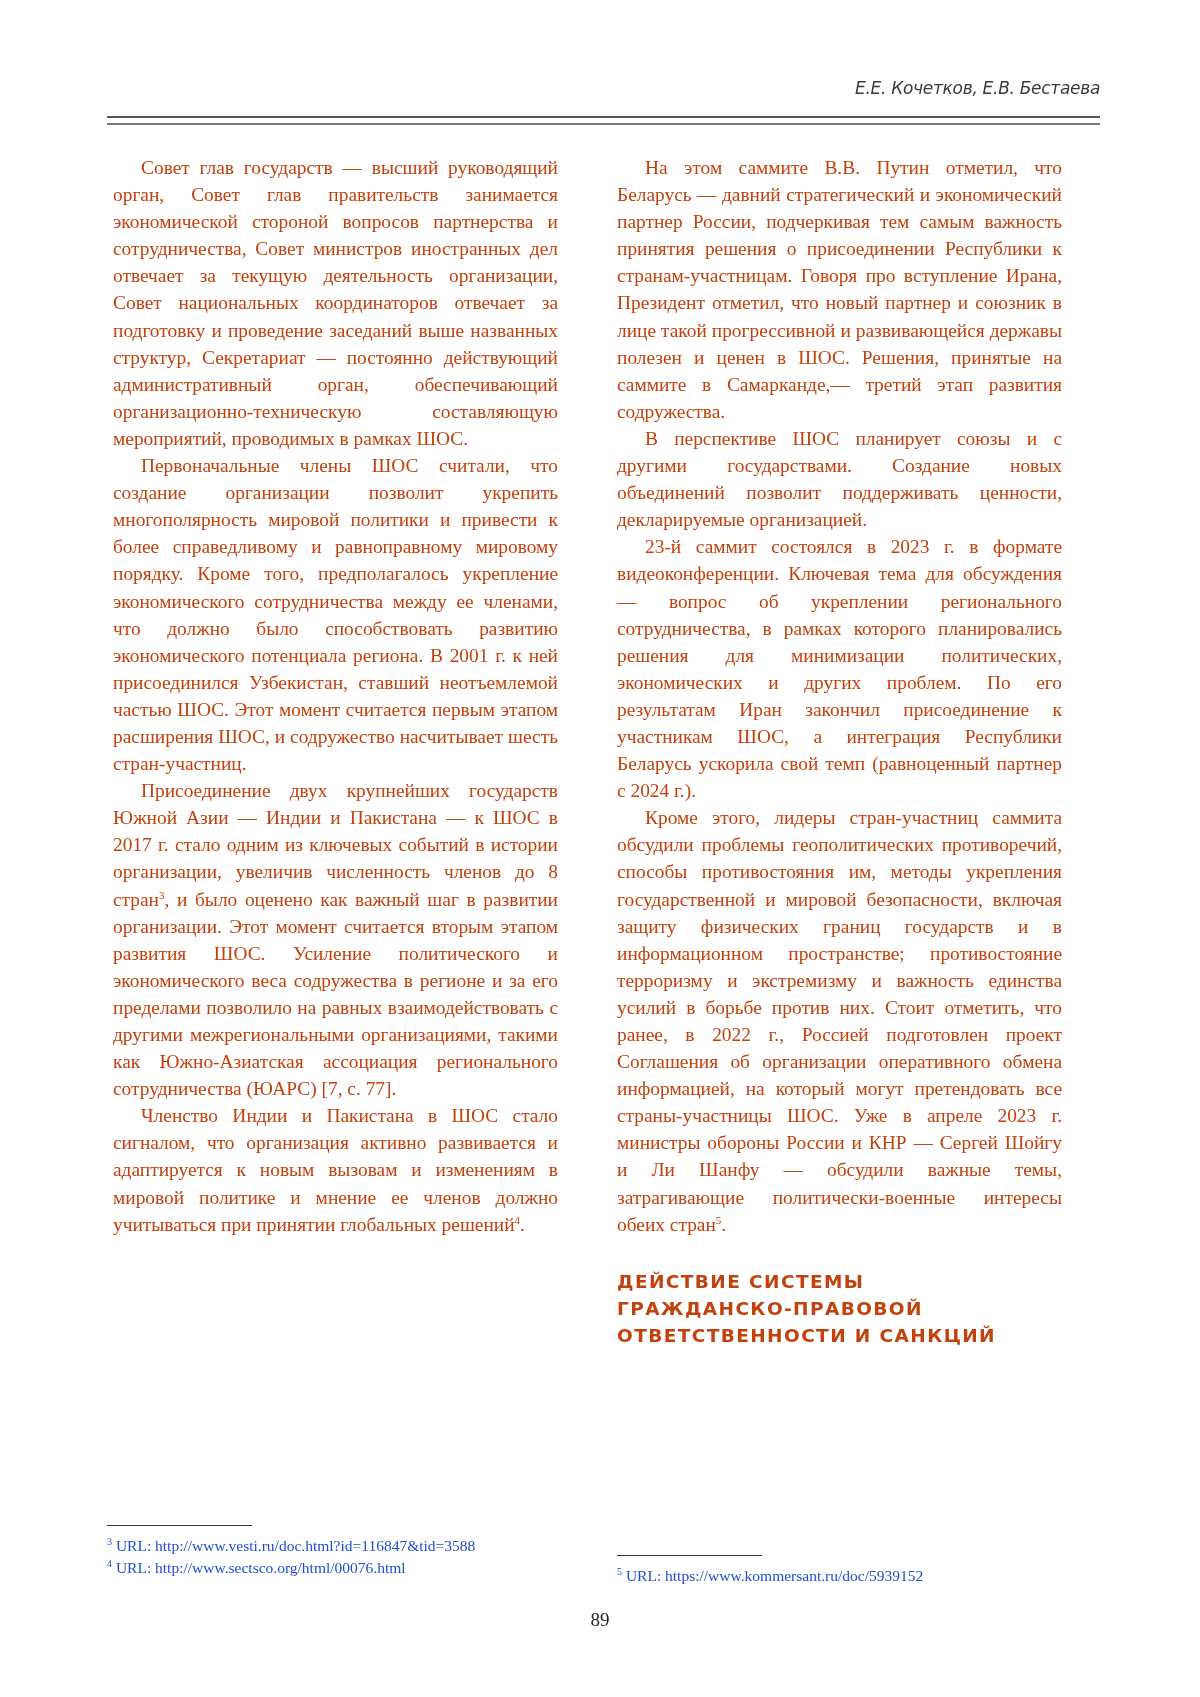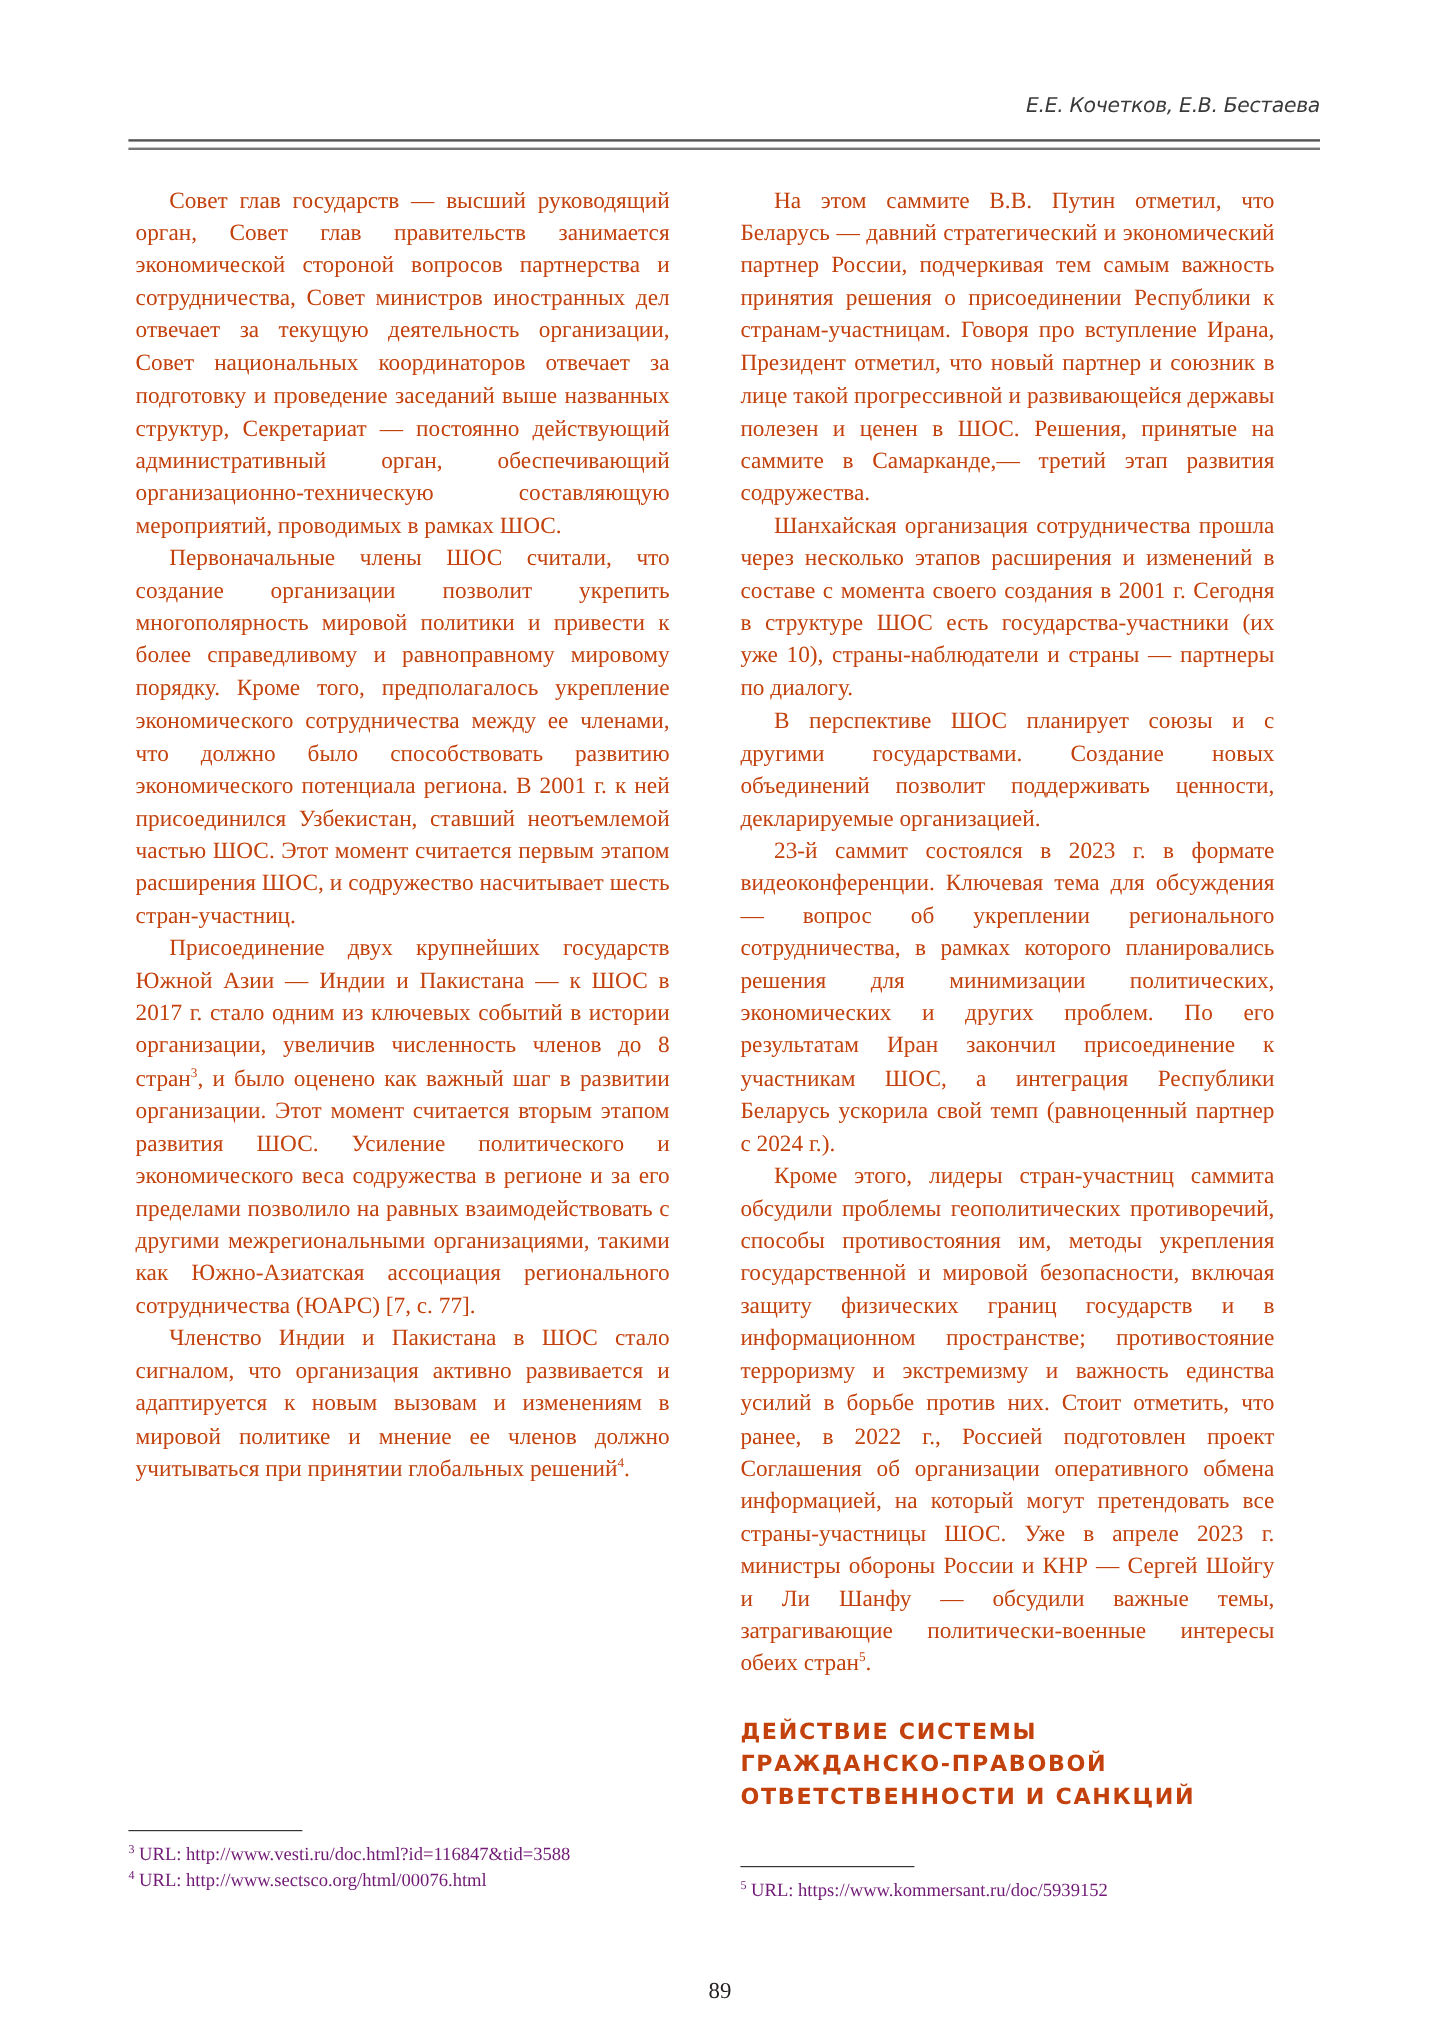--- a/index.html
+++ b/index.html
@@ -24,26 +24,26 @@
   .col p { margin: 0; text-indent: 28px; }
   sup { font-size: 11px; line-height: 0; vertical-align: super; }
   .section-heading {
     margin: 30px 0 0 0; 
     font-family: "DejaVu Sans", sans-serif; font-weight: bold; font-size: 18.5px;
     line-height: 27px; letter-spacing: 1.4px; text-indent: 0;
   }
   .fn-rule { position: absolute; height: 1px; background: #333; width: 145px; }
   .footnotes {
     position: absolute; font-family: "Liberation Serif", serif; font-size: 15.5px;
-    line-height: 22px; color: #701a75;
+    line-height: 22px; color: #1d4ed8;
   }
   .footnotes sup { font-size: 10px; }
   .page-number {
     position: absolute; left: 0; width: 1200px; top: 1597px; text-align: center;
-    font-family: "Liberation Serif", serif; font-size: 19px; margin-top: 40px;
+    font-family: "Liberation Serif", serif; font-size: 19px;
   }
 </style>
 </head>
 <body>
 
 <div class="page">
 
   <div class="running-head">Е.Е. Кочетков, Е.В. Бестаева</div>
   <div class="rule"></div>
 
@@ -55,21 +55,20 @@
   </div>
 
   <div class="fn-rule" style="left:107px; top:1513px;"></div>
   <div class="footnotes" style="left:107px; top:1523px;">
     <div><sup>3</sup> <span>URL: http://www.vesti.ru/doc.html?id=116847&amp;tid=3588</span></div>
     <div><sup>4</sup> <span>URL: http://www.sectsco.org/html/00076.html</span></div>
   </div>
 
   <div class="col right">
     <p>На этом саммите В.В. Путин отметил, что Беларусь — давний стратегический и экономический партнер России, подчеркивая тем самым важность принятия решения о присоединении Республики к странам-участницам. Говоря про вступление Ирана, Президент отметил, что новый партнер и союзник в лице такой прогрессивной и развивающейся державы полезен и ценен в ШОС. Решения, принятые на саммите в Самарканде,— третий этап развития содружества.</p>
-    <p>Шанхайская организация сотрудничества прошла через несколько этапов расширения и изменений в составе с момента своего создания в 2001 г. Сегодня в структуре ШОС есть государства-участники (их уже 10), страны-наблюдатели и страны — партнеры по диалогу.</p>
     <p>В перспективе ШОС планирует союзы и с другими государствами. Создание новых объединений позволит поддерживать ценности, декларируемые организацией.</p>
     <p>23-й саммит состоялся в 2023 г. в формате видеоконференции. Ключевая тема для обсуждения — вопрос об укреплении регионального сотрудничества, в рамках которого планировались решения для минимизации политических, экономических и других проблем. По его результатам Иран закончил присоединение к участникам ШОС, а интеграция Республики Беларусь ускорила свой темп (равноценный партнер с 2024 г.).</p>
     <p><span>Кроме этого, лидеры стран-участниц саммита обсудили проблемы геополитических противоречий, способы противостояния им, методы укрепления государственной и мировой безопасности, включая защиту физических границ государств и в информационном пространстве; противостояние терроризму и экстремизму и важность единства усилий в борьбе против них. Стоит отметить, что ранее, в 2022 г., Россией подготовлен проект Соглашения об организации оперативного обмена информацией, на который могут претендовать все страны-участницы ШОС. Уже в апреле 2023 г. министры обороны России и КНР — Сергей Шойгу и Ли Шанфу — обсудили важные темы, затрагивающие политически-военные интересы обеих стран</span><sup>5</sup><span>.</span></p>
 
     <h2 class="section-heading">
       <span>ДЕЙСТВИЕ СИСТЕМЫ</span><br>
       <span>ГРАЖДАНСКО-ПРАВОВОЙ</span><br>
       <span>ОТВЕТСТВЕННОСТИ И САНКЦИЙ</span>
     </h2>
   </div>

